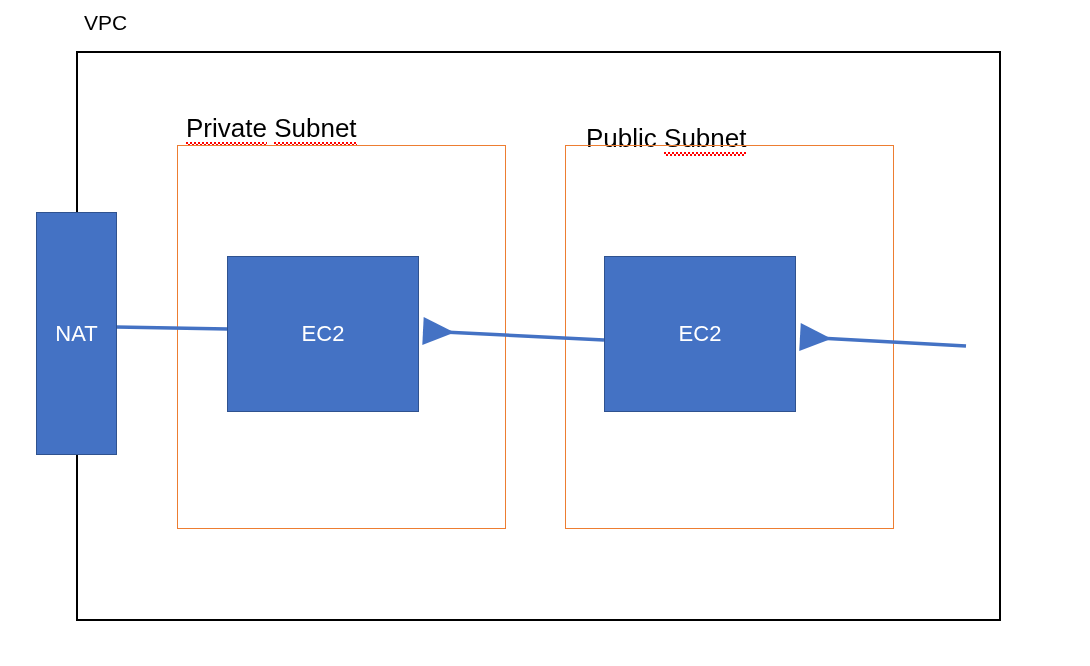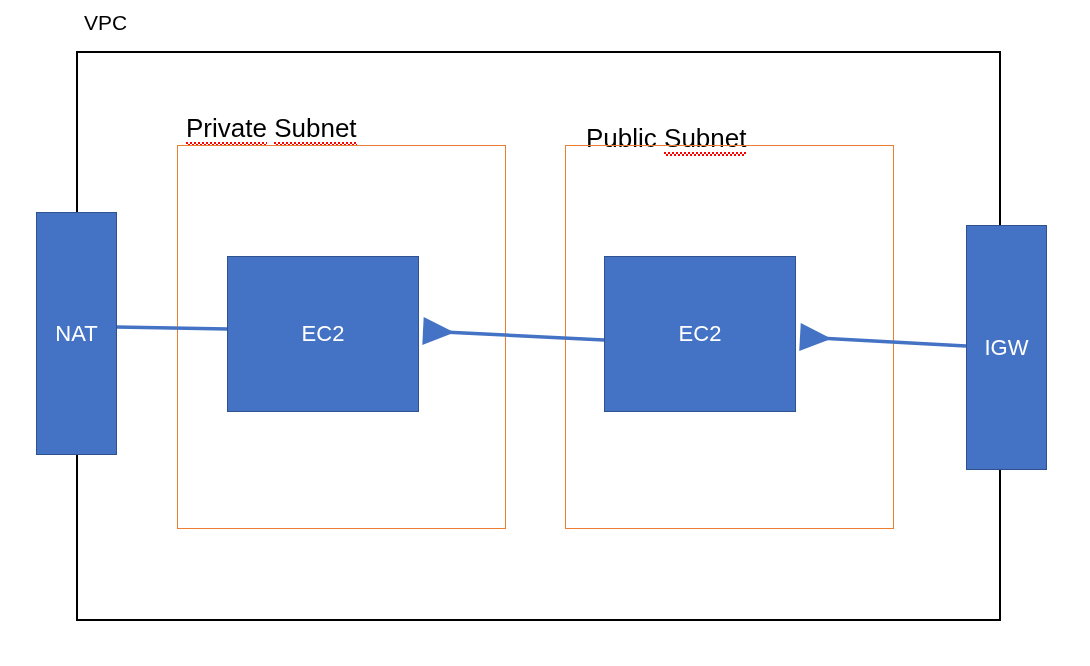--- a/index.html
+++ b/index.html
@@ -143,17 +143,14 @@
     </div>
 
   <div class="node" id="node-ec2-private">
       <span>EC2</span>
     </div>
 
   <div class="node" id="node-ec2-public">
       <span>EC2</span>
     </div>
 
-  <div class="node" id="node-igw">
-      <span>IGW</span>
-    </div>
 
 </div>
 
 </body></html>

